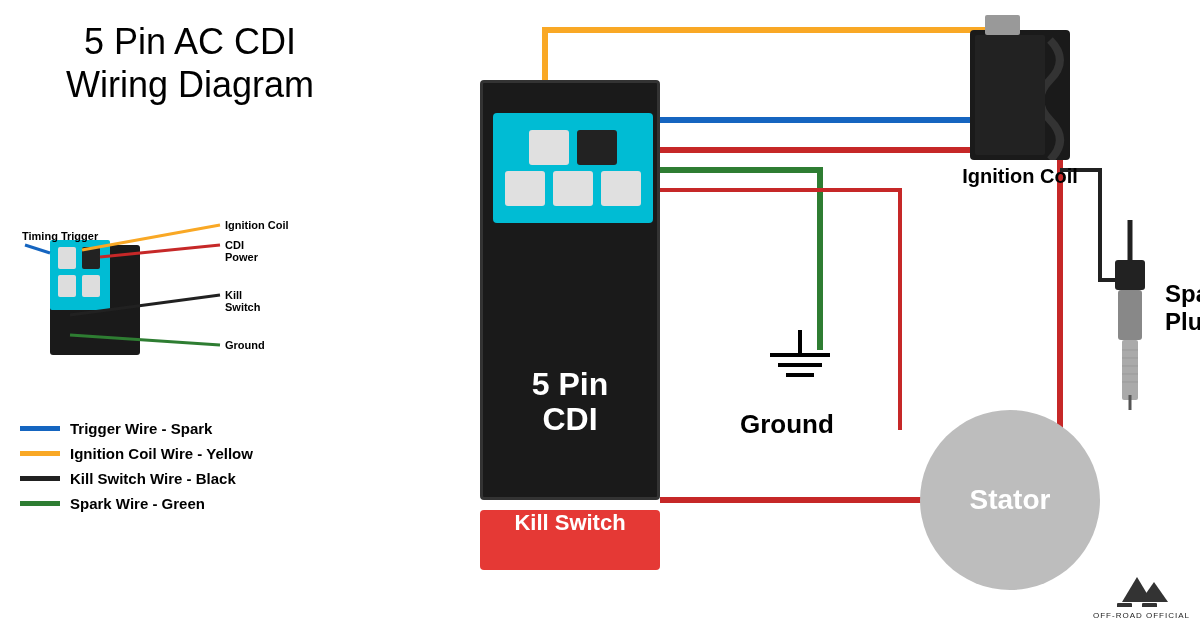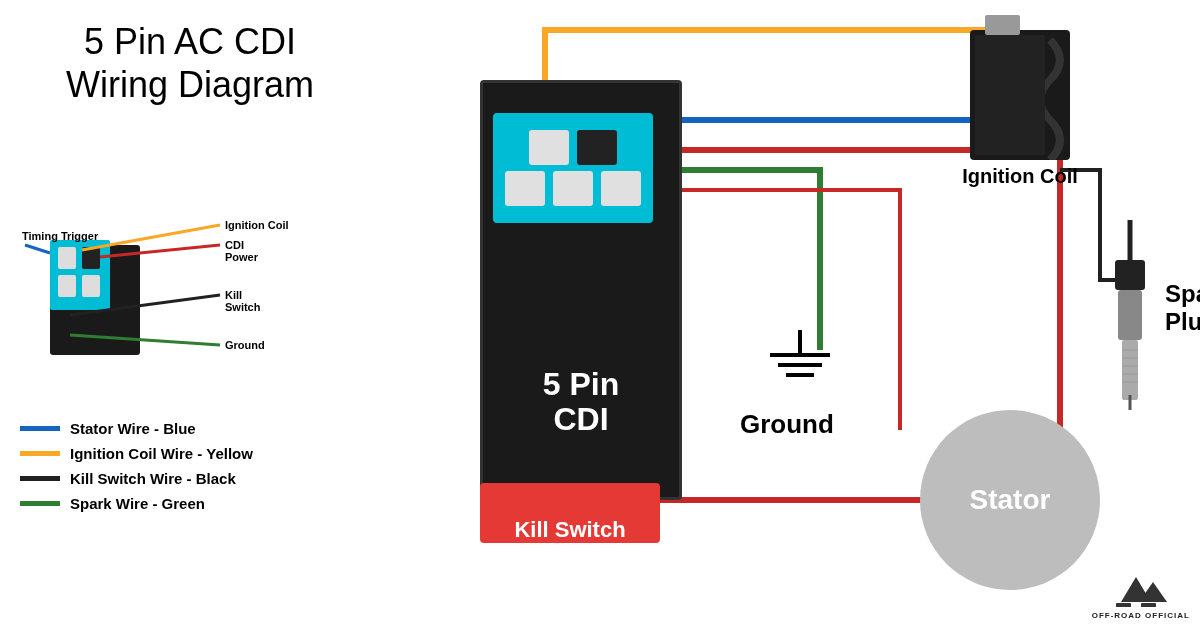--- a/index.html
+++ b/index.html
@@ -55,21 +55,21 @@
       left: 360px;
       width: 840px;
       height: 630px;
     }
 
     
     .cdi-main-box {
       position: absolute;
       top: 80px;
       left: 120px;
-      width: 202px;
+      width: 180px;
       height: 420px;
       background: #1a1a1a;
       border: 3px solid #333;
       border-radius: 4px;
     }
     .cdi-connector {
       position: absolute;
       top: 30px;
       left: 10px;
       width: 160px;
@@ -104,28 +104,28 @@
       text-align: center;
       color: white;
       font-size: 32px;
       font-weight: 900;
       line-height: 1.1;
     }
 
     
     .kill-switch-box {
       position: absolute;
-      top: 483px;
+      top: 510px;
       left: 120px;
       width: 180px;
       height: 60px;
       background: #e53935;
       border-radius: 4px;
       display: flex;
-      align-items: flex-end;
+      align-items: flex-start;
       justify-content: center;
     }
     .kill-switch-label {
       color: white;
       font-size: 22px;
       font-weight: 900;
       text-align: center;
     }
 
     
@@ -200,21 +200,21 @@
     <text x="205" y="76" font-size="11" font-weight="700" fill="#000">Power</text>
     <text x="205" y="114" font-size="11" font-weight="700" fill="#000">Kill</text>
     <text x="205" y="126" font-size="11" font-weight="700" fill="#000">Switch</text>
     <text x="205" y="164" font-size="11" font-weight="700" fill="#000">Ground</text>
   </svg>
 </div>
 
 <div class="legend">
   <div class="legend-item">
     <div class="legend-line" style="background:#1565c0;"></div>
-    <span class="legend-text">Stator Wire - Blue</span>
+    <span class="legend-text">Trigger Wire - Spark</span>
   </div>
   <div class="legend-item">
     <div class="legend-line" style="background:#f9a825;"></div>
     <span class="legend-text">Ignition Coil Wire - Yellow</span>
   </div>
   <div class="legend-item">
     <div class="legend-line" style="background:#212121;"></div>
     <span class="legend-text">Kill Switch Wire - Black</span>
   </div>
   <div class="legend-item">
@@ -320,16 +320,16 @@
       <polygon points="10,35 25,10 40,35" fill="#333"></polygon>
       <polygon points="28,35 42,15 56,35" fill="#333"></polygon>
 
       <rect x="5" y="36" width="15" height="6" fill="#333" rx="1"></rect>
       <circle cx="8" cy="42" r="2" fill="#555"></circle>
       <circle cx="18" cy="42" r="2" fill="#555"></circle>
       <rect x="30" y="36" width="15" height="6" fill="#333" rx="1"></rect>
       <circle cx="33" cy="42" r="2" fill="#555"></circle>
       <circle cx="43" cy="42" r="2" fill="#555"></circle>
     </svg>
-    <div style="font-size:8px;font-weight:700;letter-spacing:1px;color:#222;">OFF-ROAD OFFICIAL</div>
+    <div style="font-size:8px;font-weight:400;letter-spacing:1px;color:#222;">OFF-ROAD OFFICIAL</div>
   </div>
 
 </div>
 
 </body></html>

